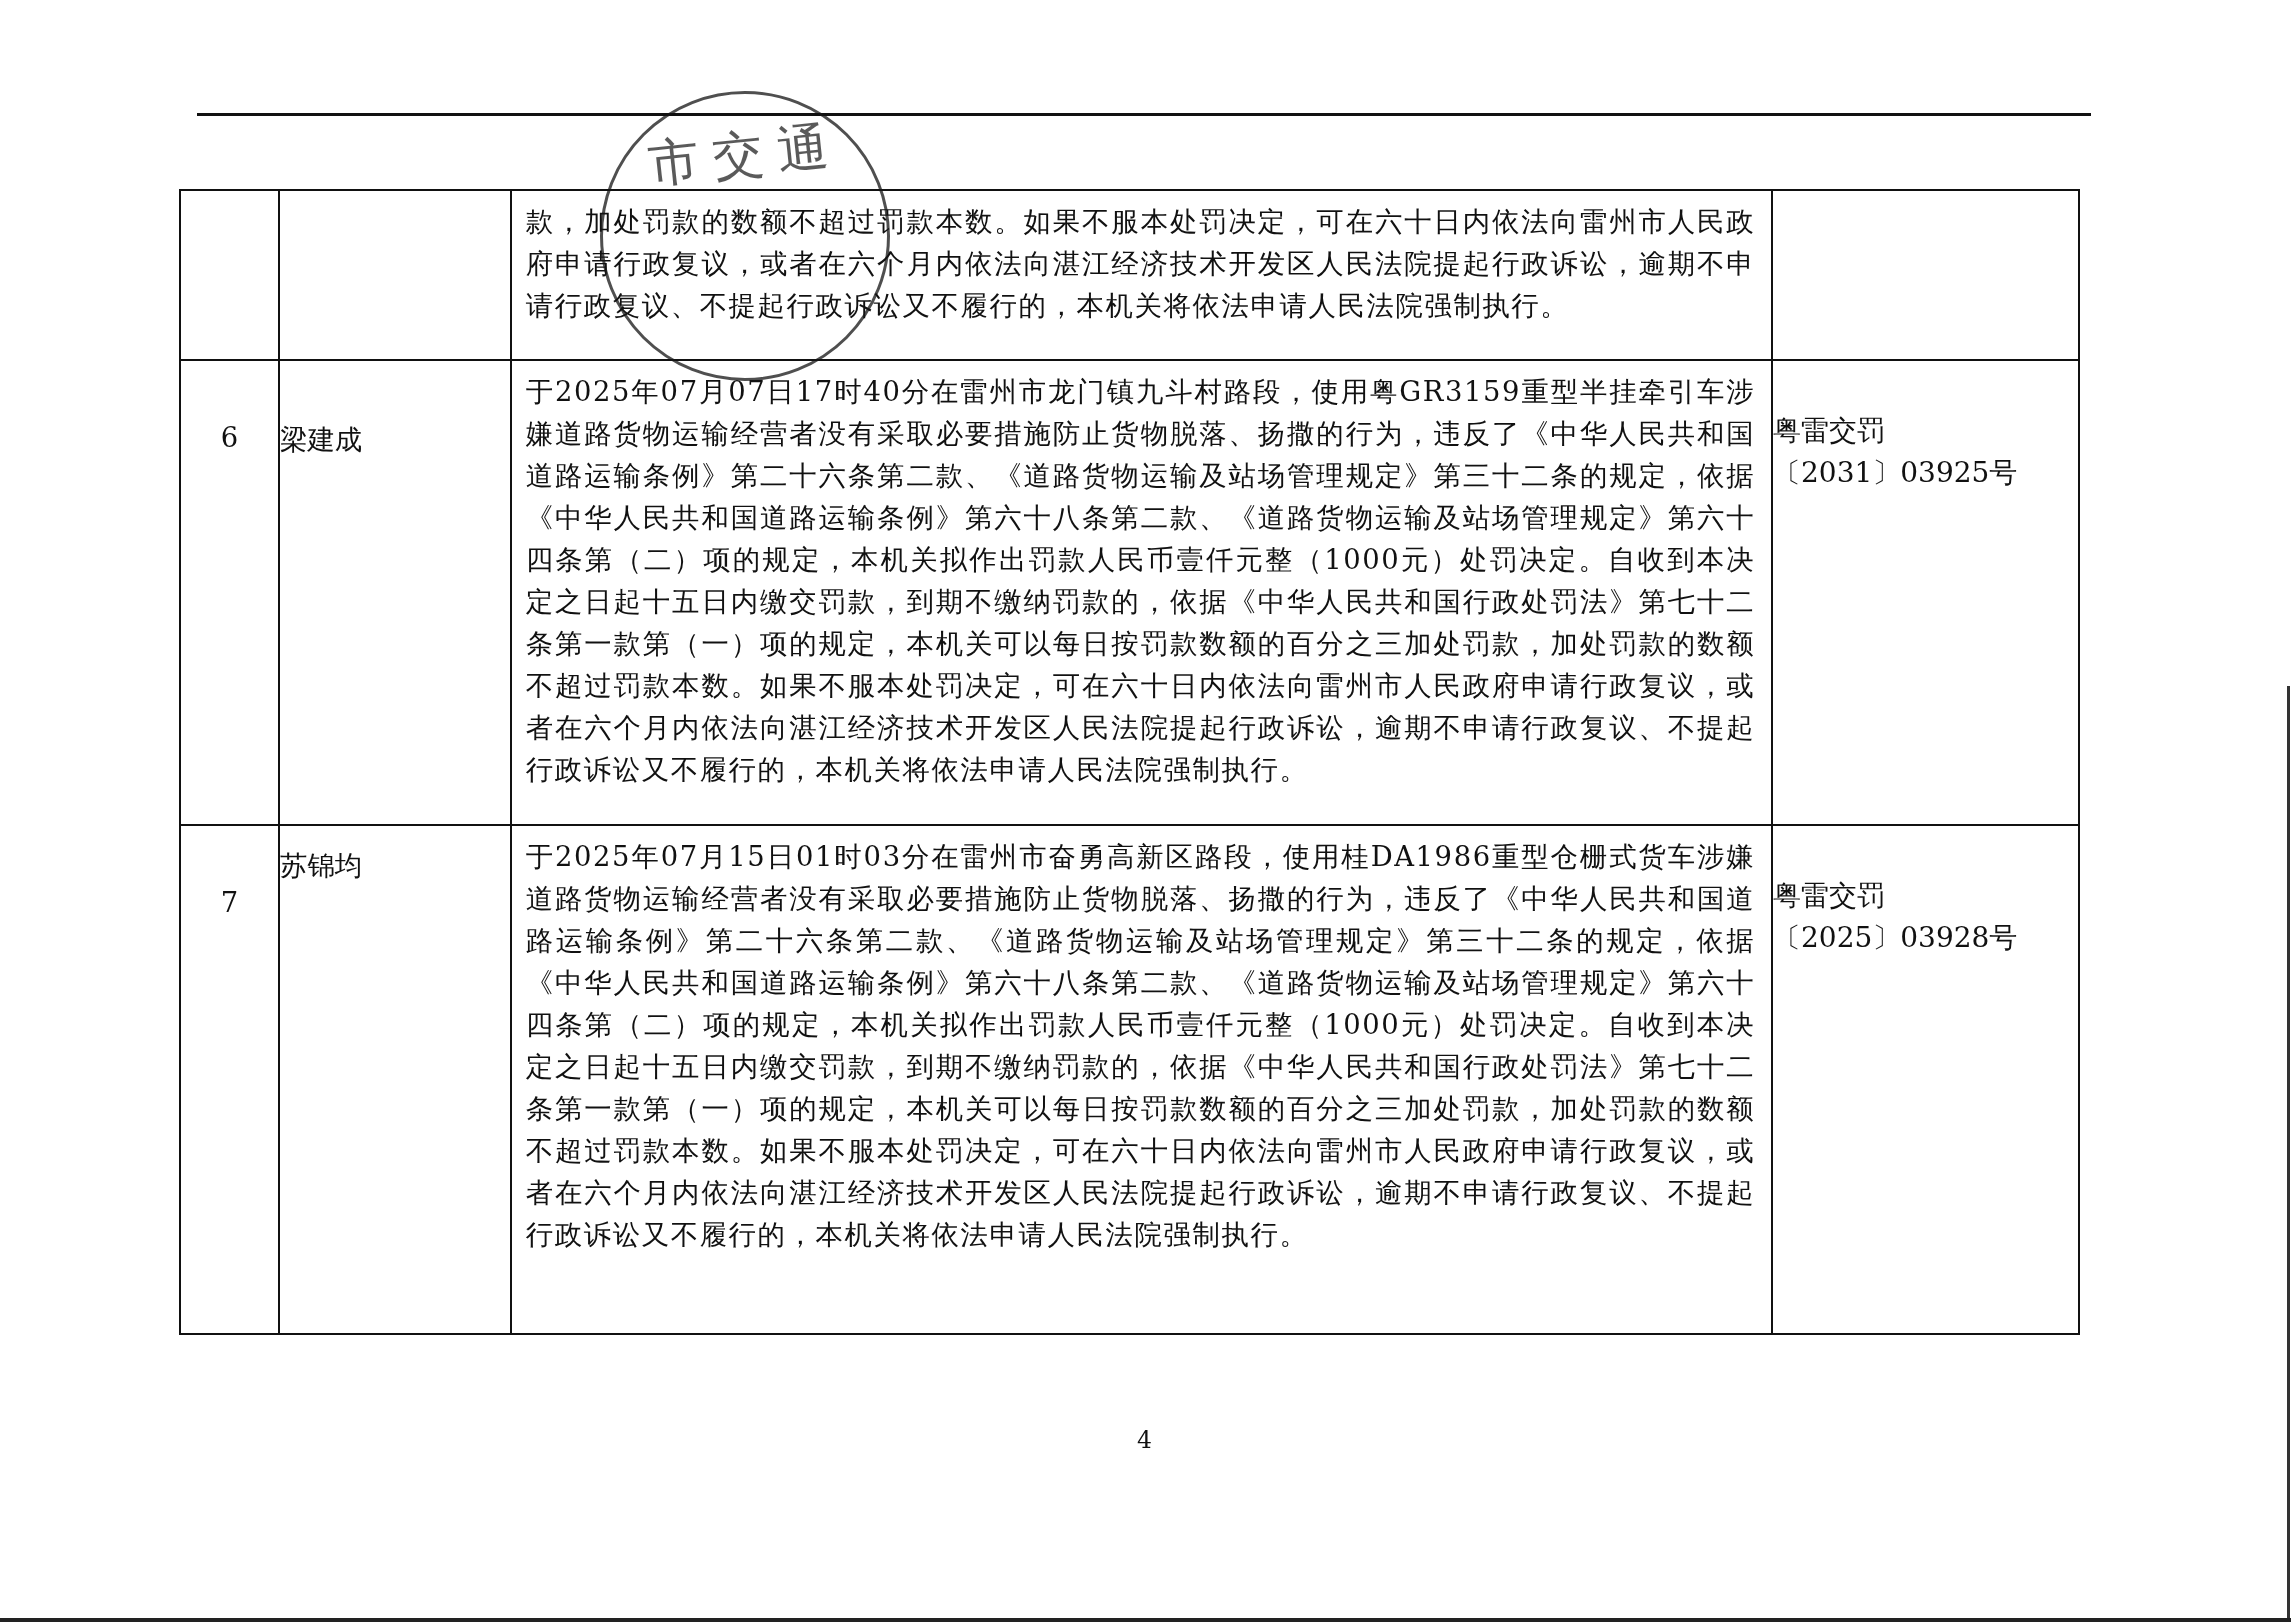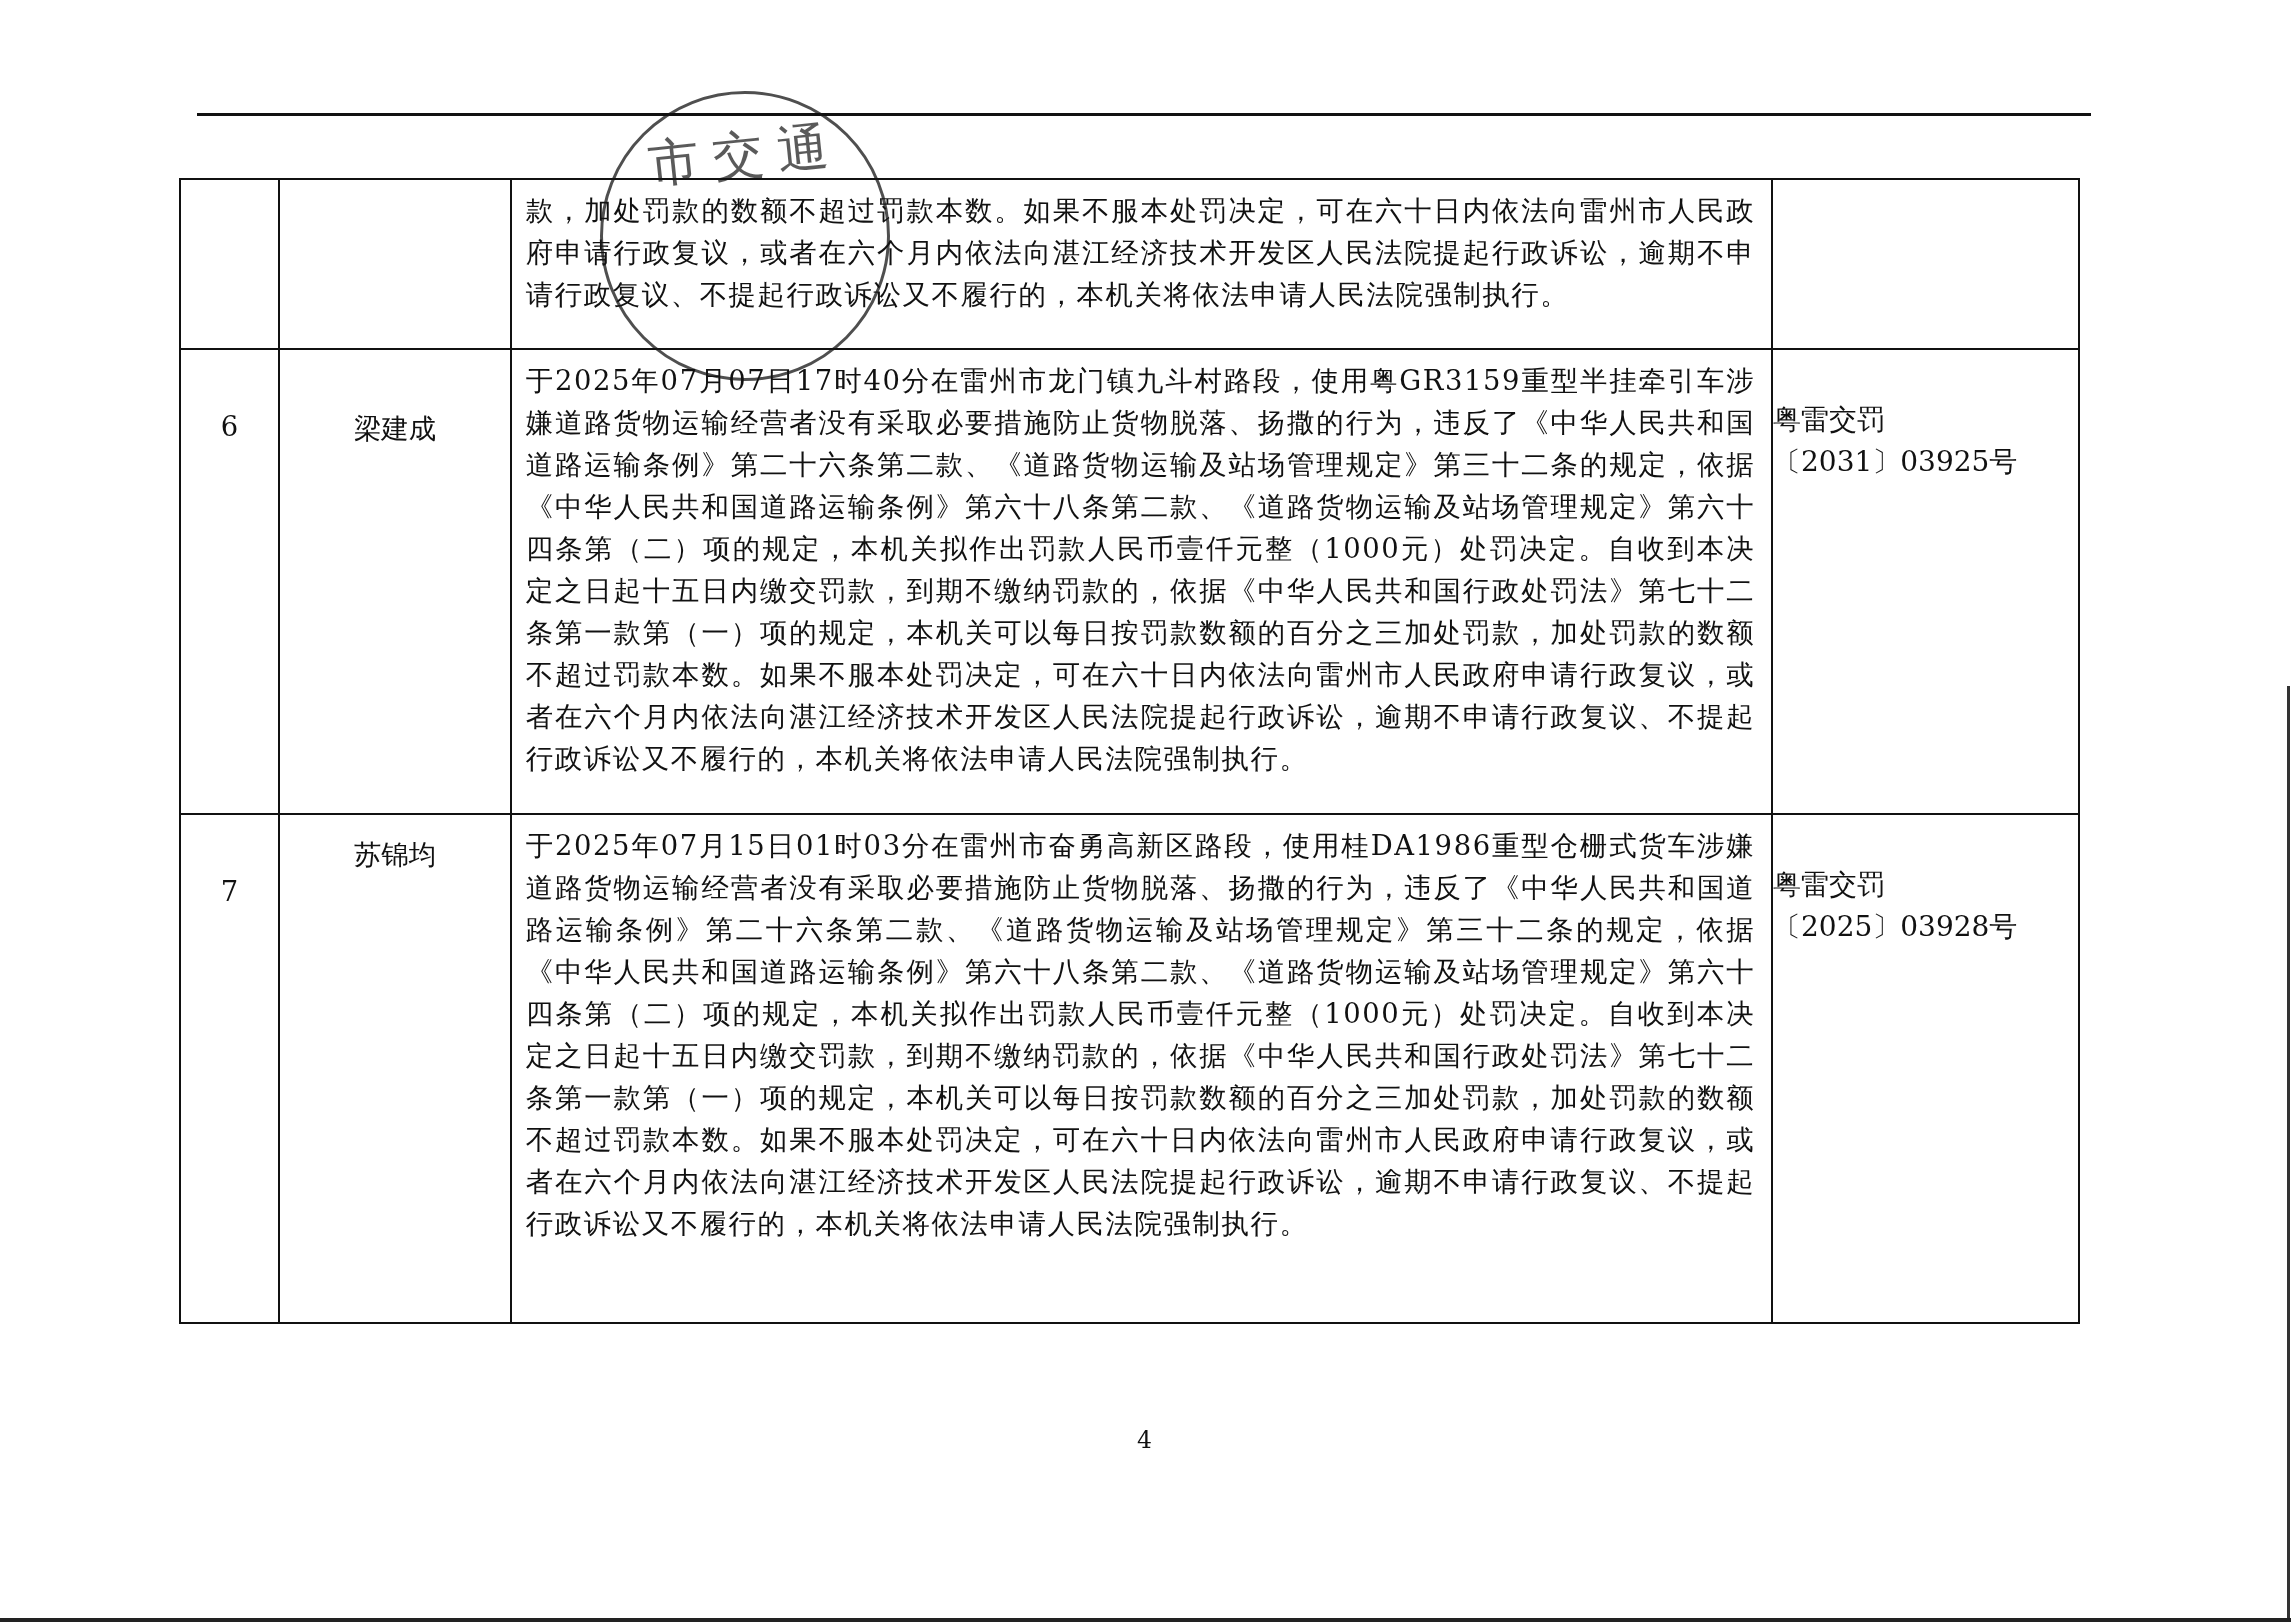--- a/index.html
+++ b/index.html
@@ -1,22 +1,22 @@
 <!DOCTYPE html>
 <html><head>
 <meta charset="utf-8">
 <style>
   html,body{margin:0;padding:0;background:#fff;}
   body{width:2292px;height:1622px;position:relative;overflow:hidden;
        font-family:"DejaVu Serif","Liberation Serif",serif;color:#111;}
   .top-rule{position:absolute;left:197px;top:113px;width:1894px;height:2.9px;background:#111;}
-  table.records{position:absolute;left:179px;top:178px;border-collapse:collapse;table-layout:fixed;width:1891px;}
+  table.records{position:absolute;left:179px;top:189px;border-collapse:collapse;table-layout:fixed;width:1891px;}
   table.records td{border:2.5px solid #111;vertical-align:top;padding:0;}
   td.col-idx{width:97px;text-align:center;font-size:27.4px;}
-  td.col-name{width:230px;text-align:center;font-size:27.4px;}
+  td.col-name{width:230px;font-size:27.4px;}
   td.col-desc{width:1259px;}
   td.col-doc{width:305px;text-align:left;font-size:27.4px;}
   .desc{font-size:27.4px;line-height:42px;padding:9.8px 15.7px 0 13.7px;text-align:justify;letter-spacing:1.6px;}
   .cell-top{padding-top:21.6px;}
   .doc{padding-top:57px;line-height:42px;font-size:28px;}
   .doc span{display:block;}
   .r5{height:170px;}
   .r6{height:465px;}
   .r7{height:509px;}
   .stamp{position:absolute;left:600px;top:91px;width:284px;height:284px;border-radius:50%;

